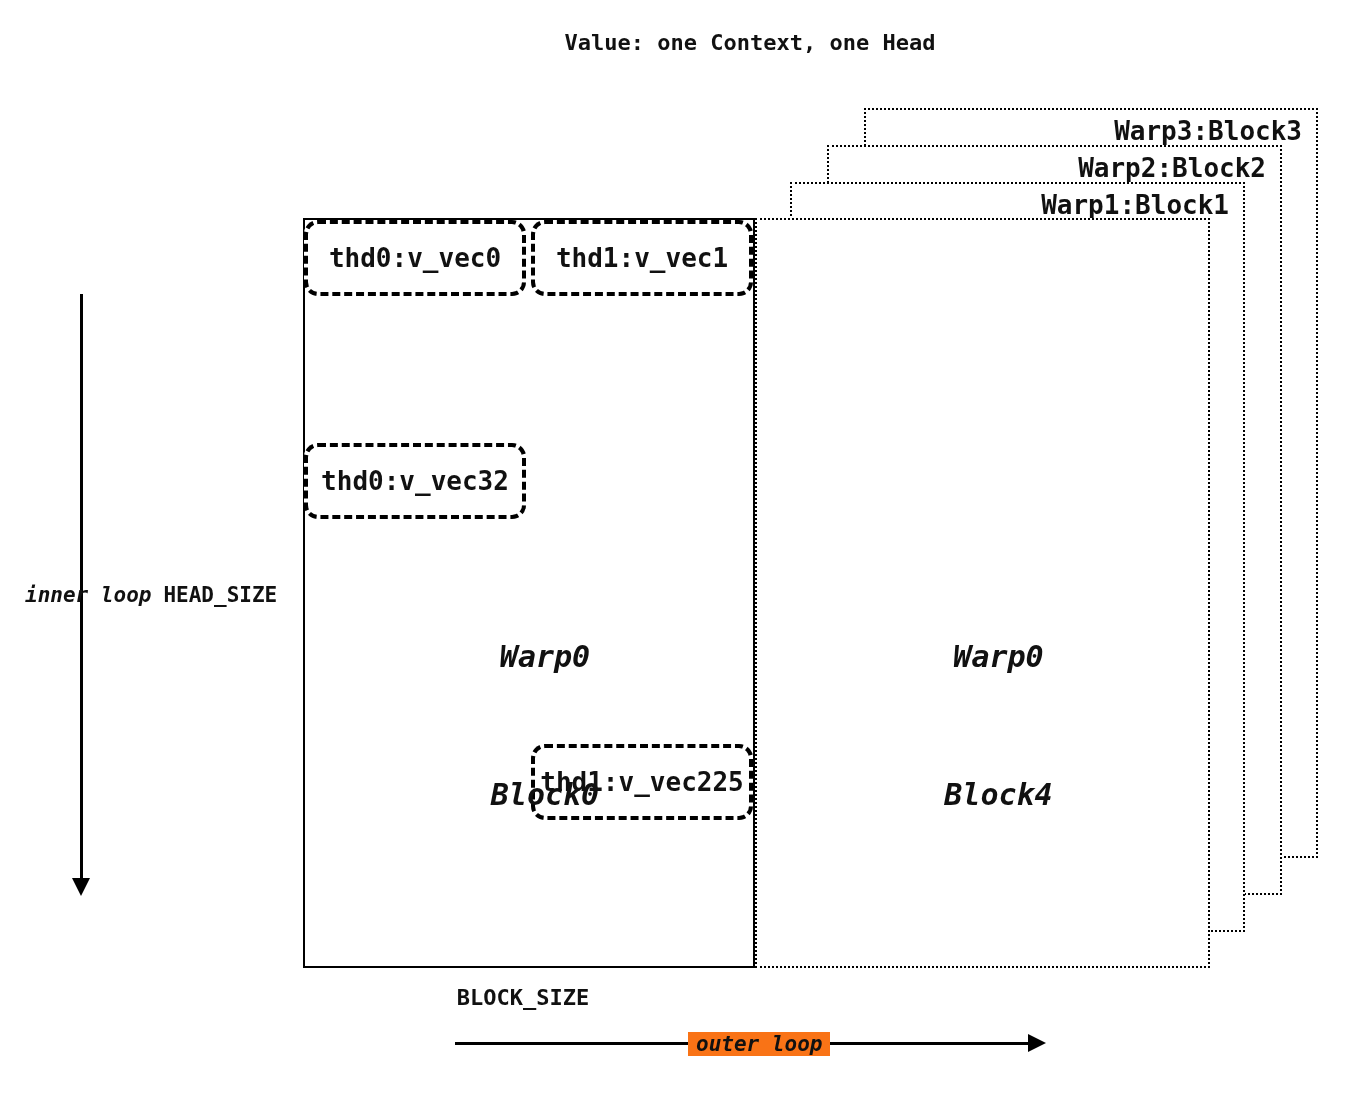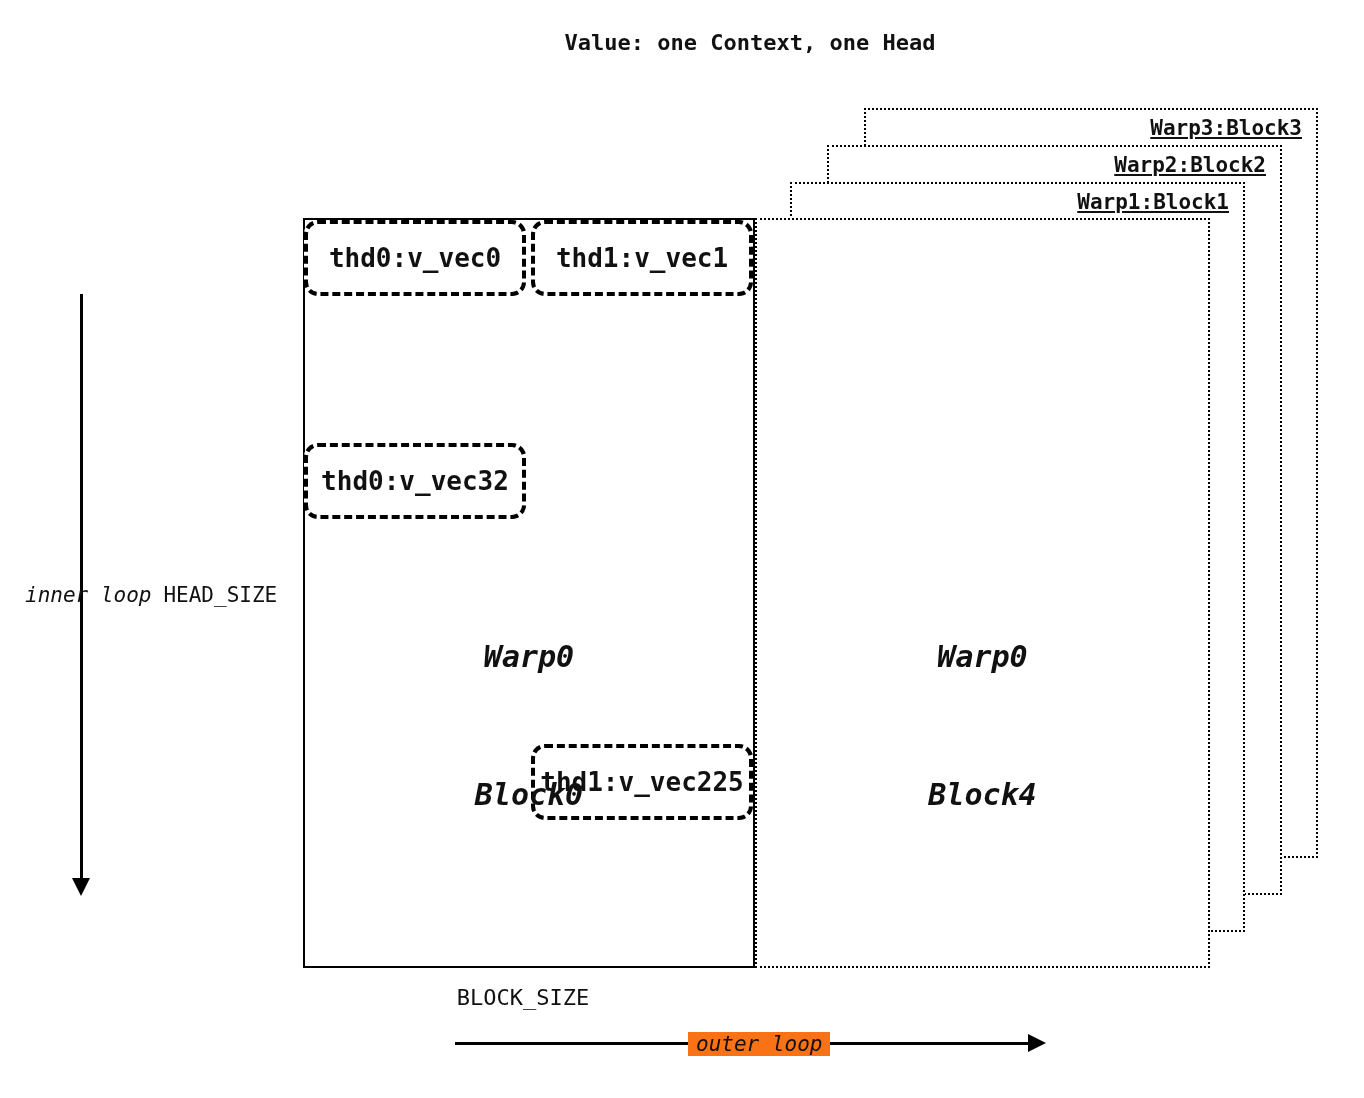--- a/index.html
+++ b/index.html
@@ -6,28 +6,28 @@
   .canvas{
     position:relative;width:1364px;height:1098px;background:#ffffff;
     font-family:"DejaVu Sans Mono","Liberation Mono",monospace;color:#111;
     overflow:hidden;
   }
   .abs{position:absolute;box-sizing:border-box;}
   .title{font-weight:bold;font-size:22px;text-align:center;white-space:nowrap;}
   .block{background:#fff;}
   .dotted{border:2px dotted #000;}
   .solid{border:2.5px solid #000;}
-  .stack-label{position:absolute;top:6px;right:14px;font-weight:bold;font-size:21px;white-space:nowrap;text-decoration:underline;}
-  .warp-label{font-weight:bold;font-style:italic;font-size:30px;line-height:46px;text-align:center;white-space:pre;}
+  .stack-label{position:absolute;top:6px;right:14px;font-weight:bold;font-size:26px;white-space:nowrap;}
+  .warp-label{font-weight:bold;font-style:italic;font-size:30px;line-height:46px;text-align:center;white-space:pre;margin-left:16px;}
   .thd{
     border:4px dashed #000;border-radius:14px;background:#fff;
     display:flex;align-items:center;justify-content:center;
     font-weight:bold;font-size:26px;white-space:nowrap;
   }
-  .axis-label{font-weight:normal;font-size:21px;white-space:nowrap;}
+  .axis-label{font-weight:bold;font-size:21px;white-space:nowrap;}
   .it{font-style:italic;margin-right:12px;}
   .vline{width:2.5px;background:#000;}
   .hline{height:2.5px;background:#000;}
   .arrow-down{width:0;height:0;border-left:9px solid transparent;border-right:9px solid transparent;border-top:18px solid #000;}
   .arrow-right{width:0;height:0;border-top:9px solid transparent;border-bottom:9px solid transparent;border-left:18px solid #000;}
   .center-text{text-align:center;}
   .label-on-line{background:#f97316;padding:0 8px;}
 </style>
 </head>
 <body>

